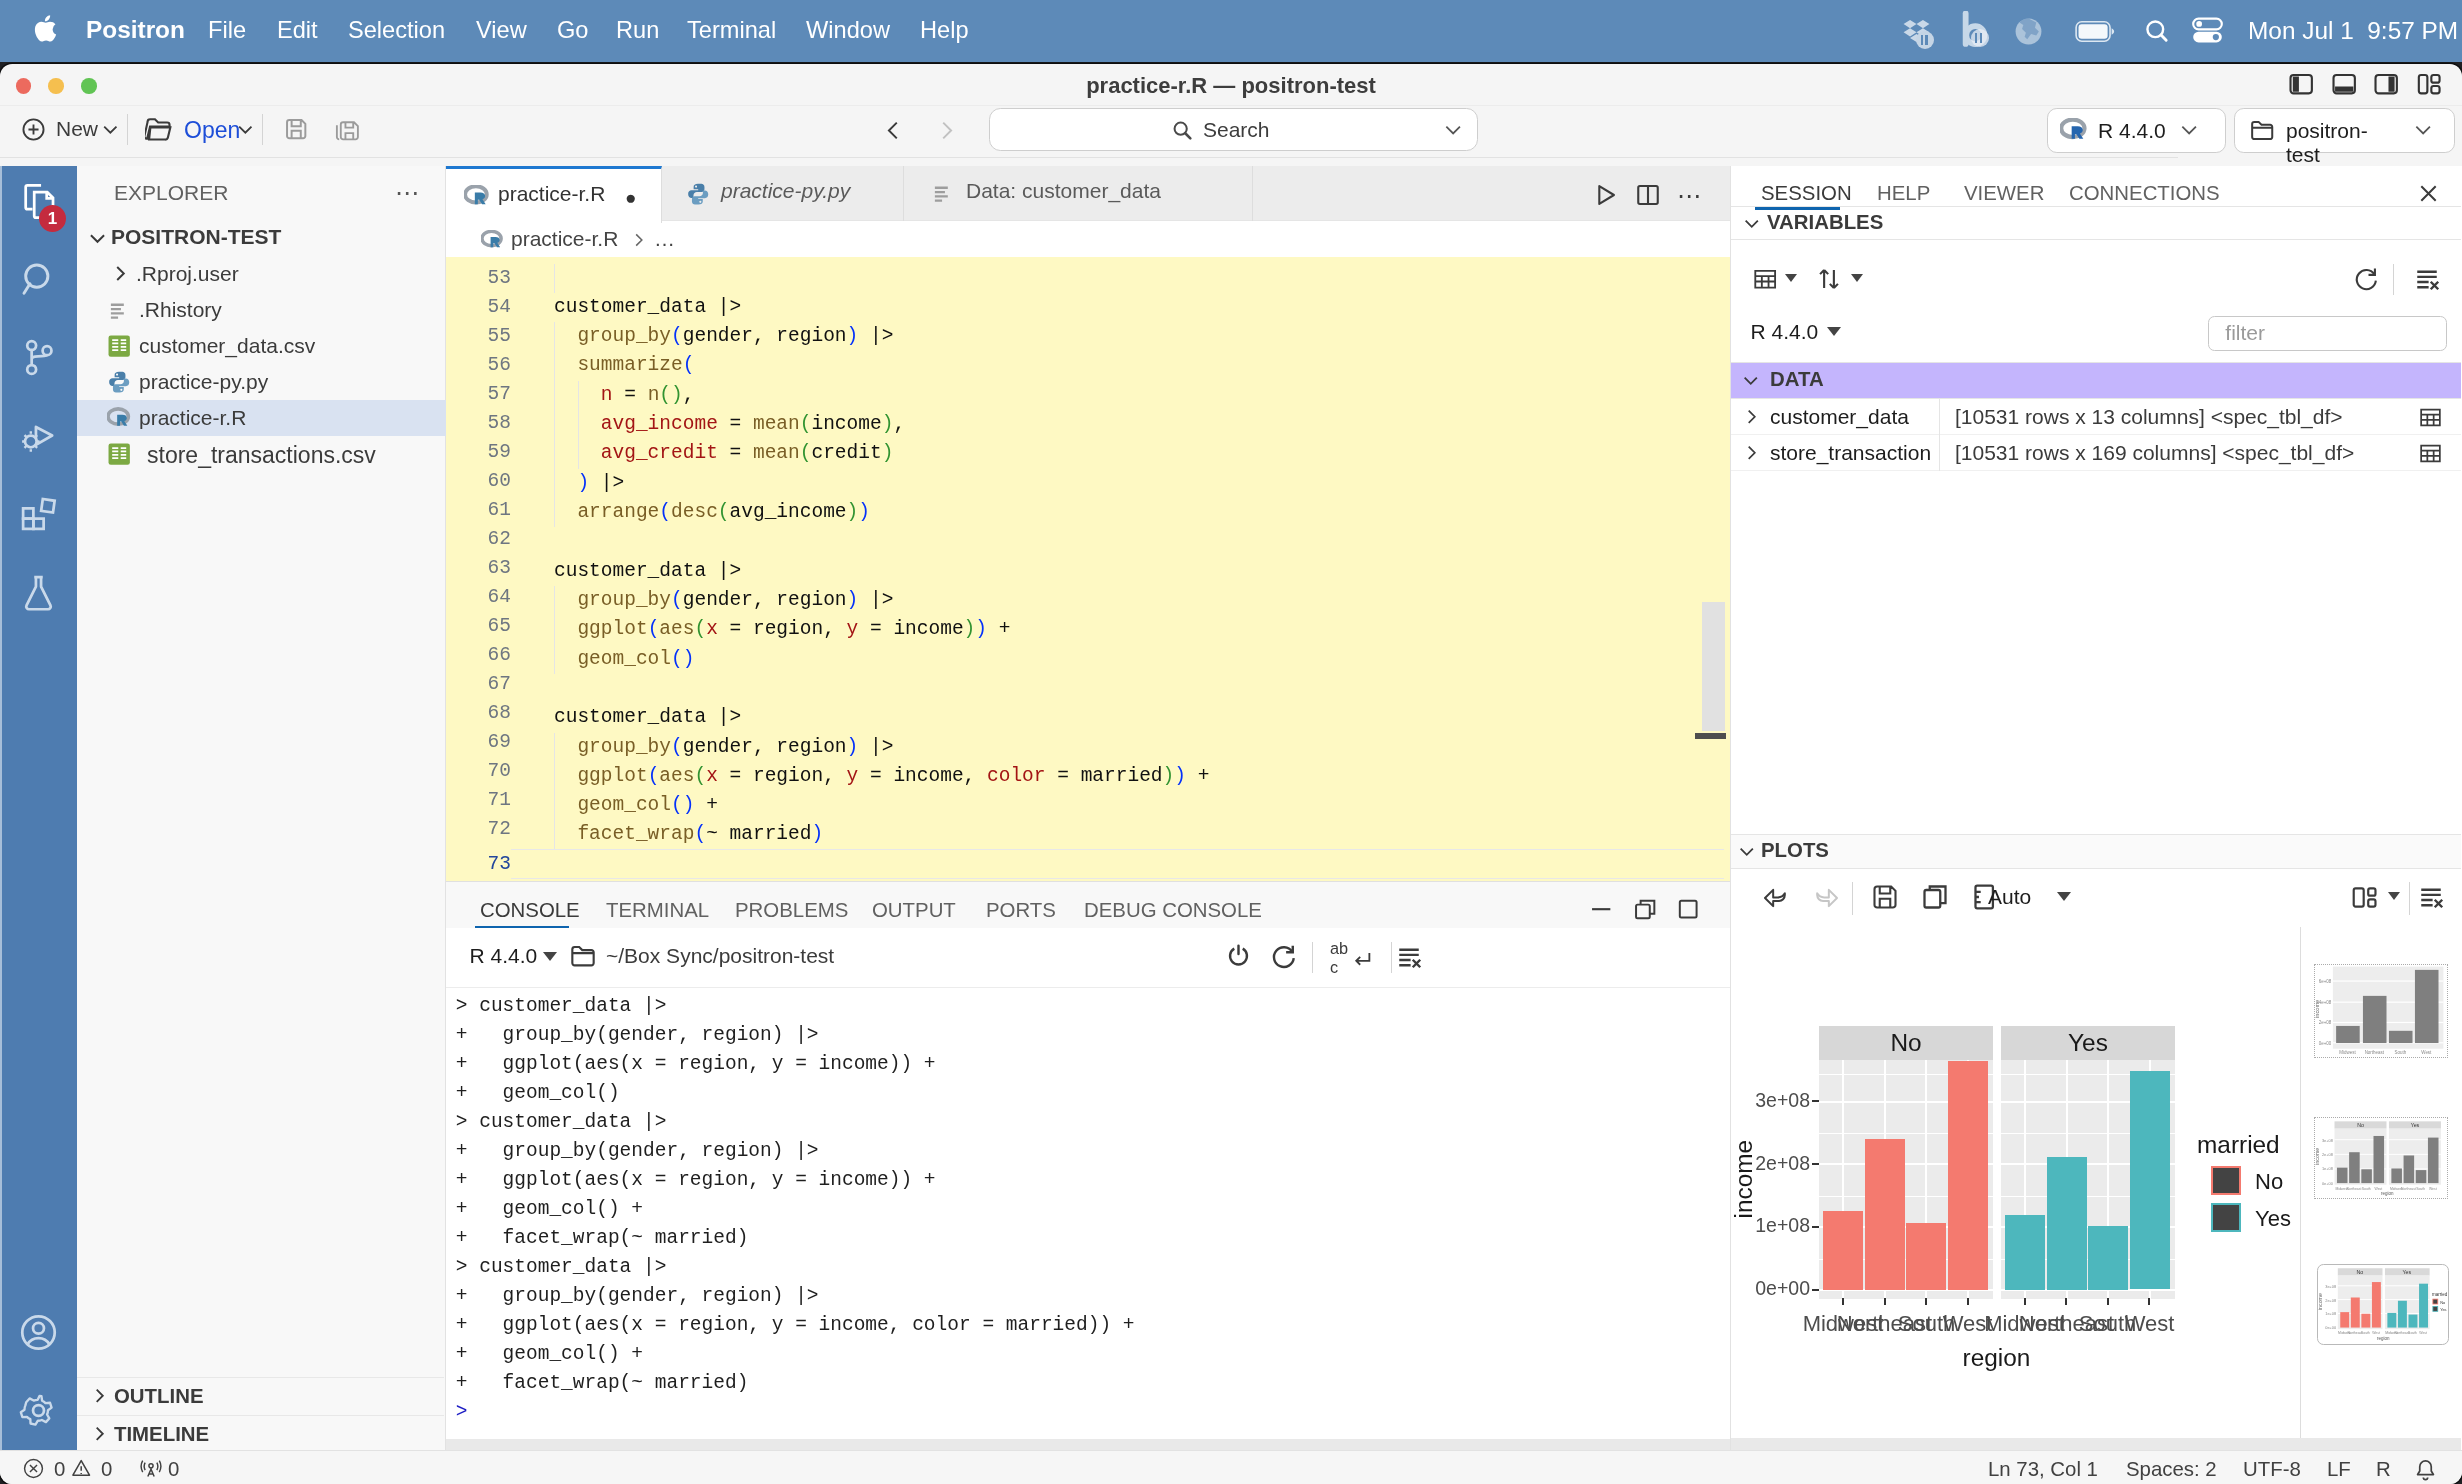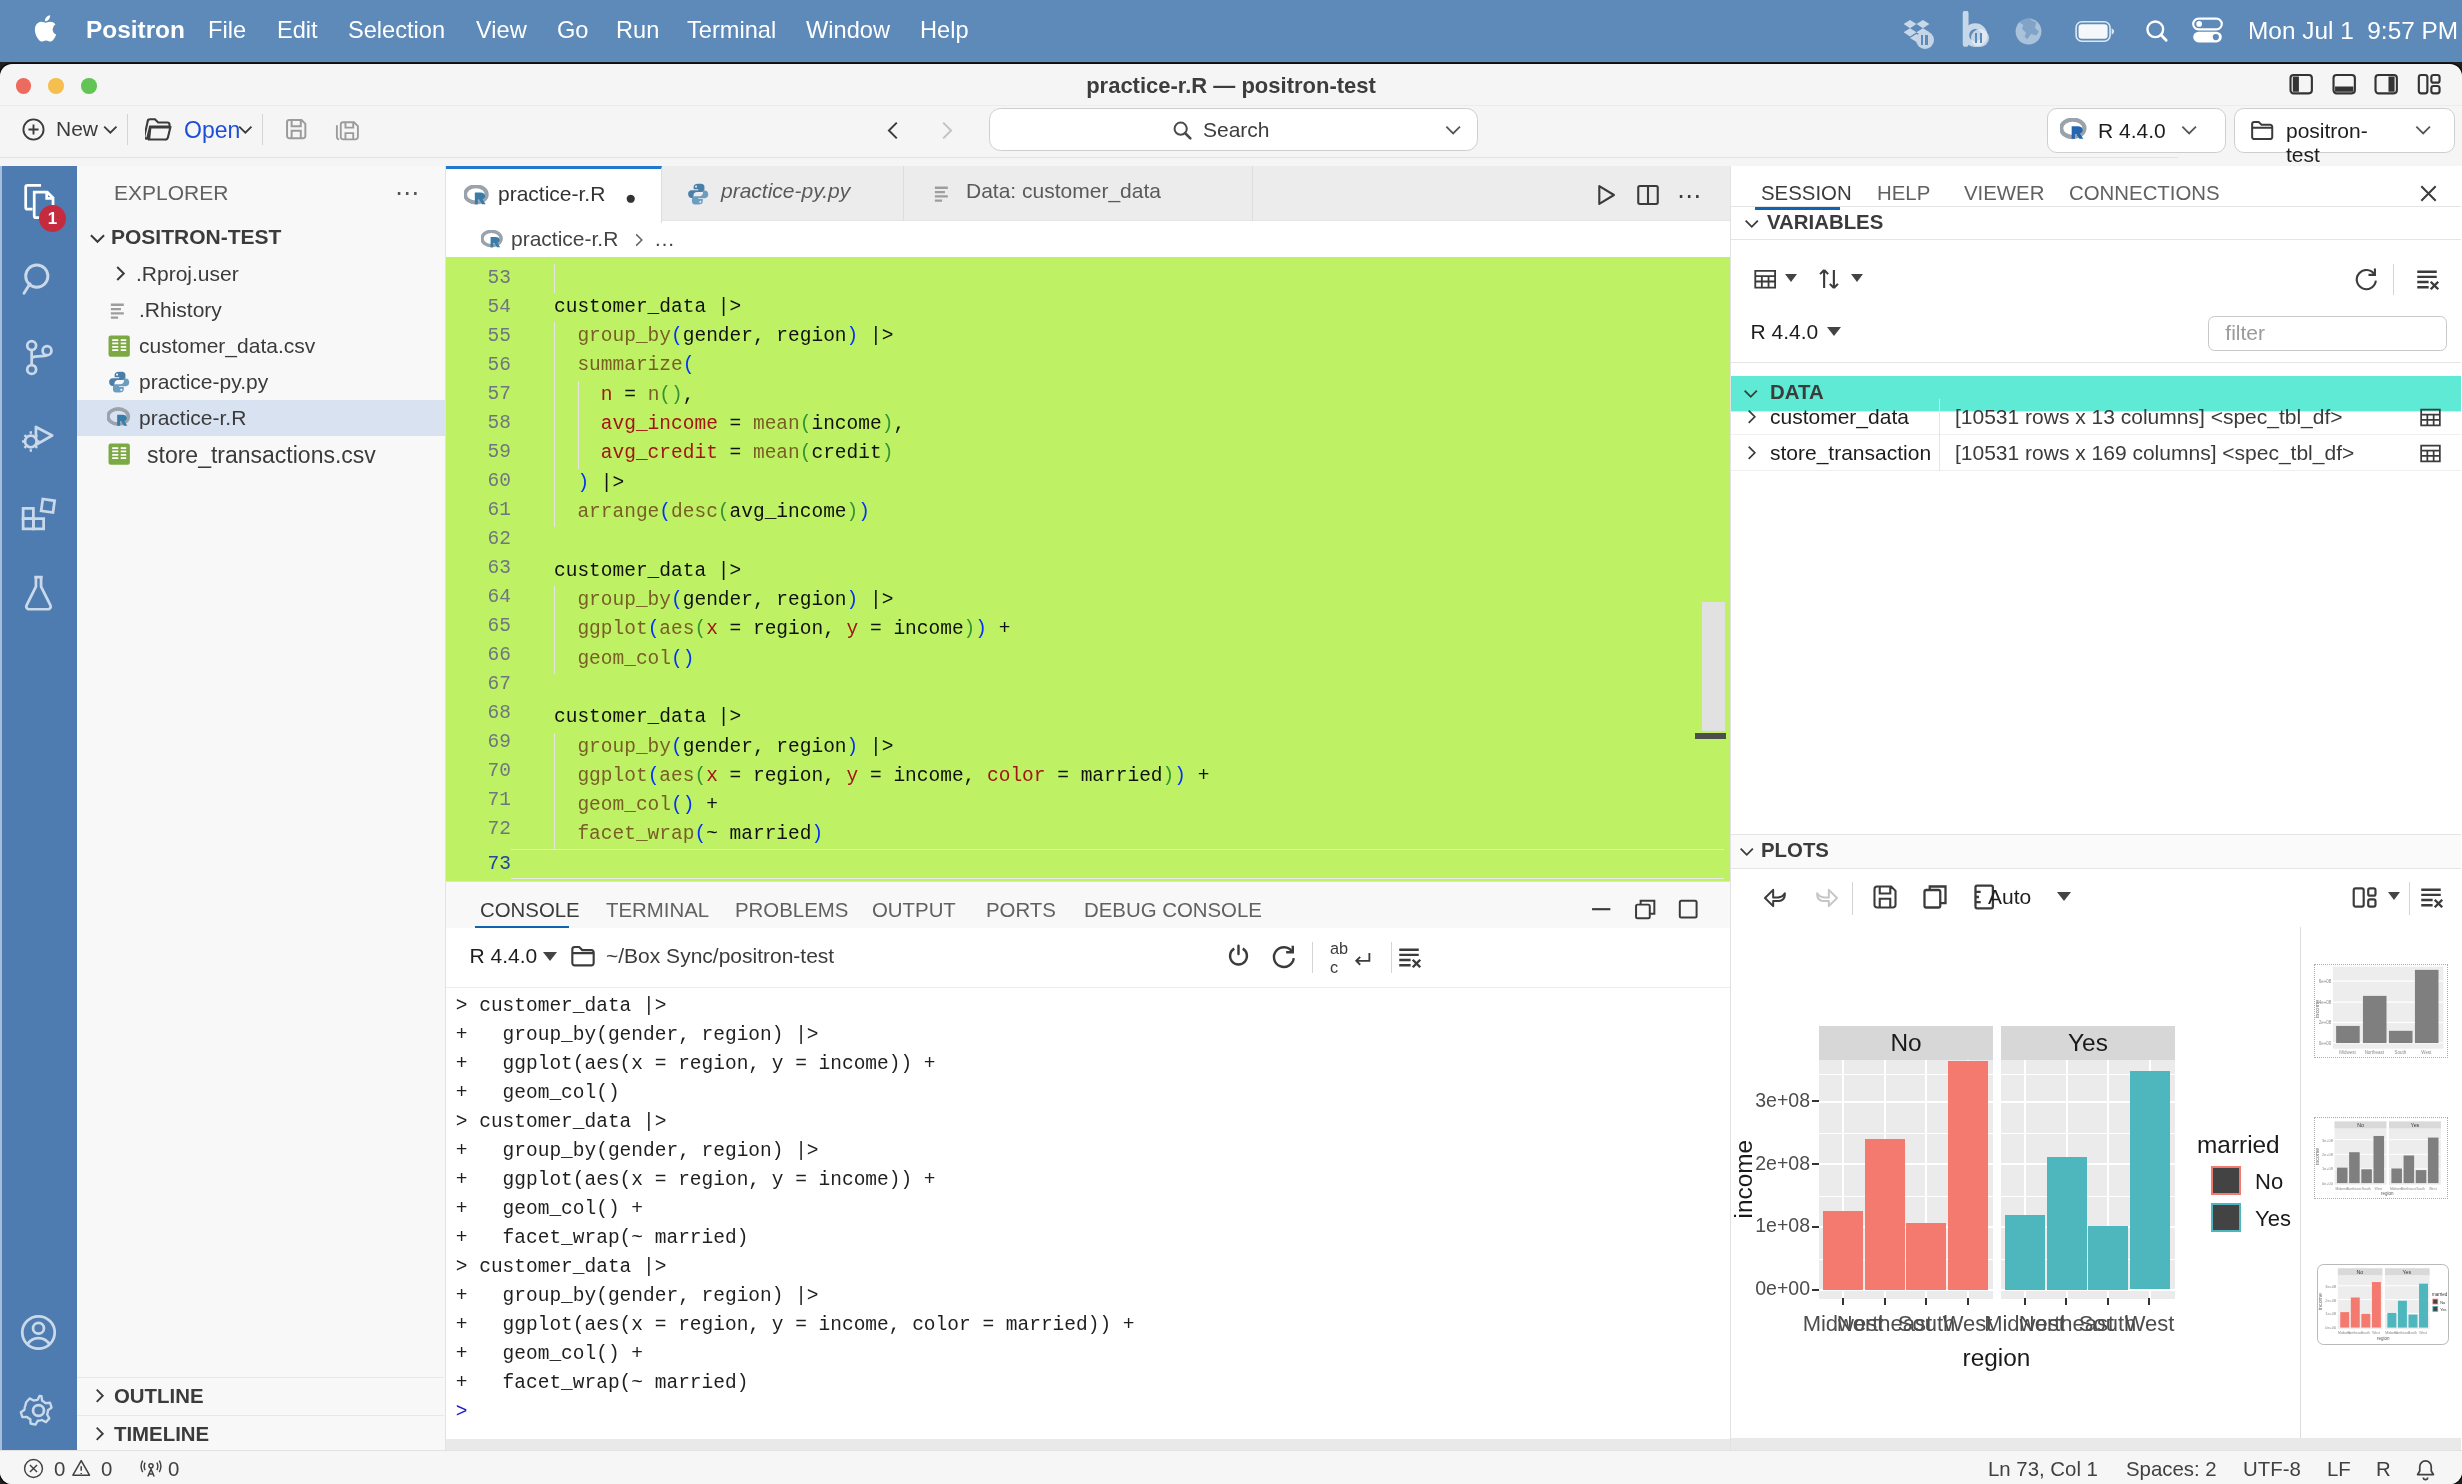--- a/index.html
+++ b/index.html
@@ -311,21 +311,21 @@
             <ellipse cx="11" cy="8.5" rx="10" ry="7.5" fill="none" stroke="#9aa2ab" stroke-width="3.6"></ellipse>
             <path d="M10 17.5V6.8h5.2c2.6 0 4.3 1.2 4.3 3.2 0 1.6-1 2.6-2.5 3l3 4.5h-3.4l-2.5-4h-1.3v4z" fill="#3a7ca8"></path>
           </svg>
     <div class="ab" style="left:65px;top:4.1px;font-size:21px;color:#444;">practice-r.R</div>
     <svg class="ab" style="left:184px;top:8.1px;" width="18" height="18" viewBox="0 0 16 16">
             <path d="M5.5 3l5 5-5 5" fill="none" stroke="#666" stroke-width="1.4"></path>
           </svg>
     <div class="ab" style="left:208px;top:4.1px;font-size:21px;color:#444;">…</div>
   </div>
 
-  <div class="ab" id="code" style="left:0;top:91px;width:1284px;height:624px;background:#bef264;color:#111;">
+  <div class="ab" id="code" style="left:0;top:91px;width:1284px;height:624px;background:#fef9c3;color:#111;">
     <div class="ab" style="left:108px;top:6.5px;width:0.8px;height:29px;background:#e5e5e5;"></div>
     <div class="ab" style="left:108px;top:65px;width:0.8px;height:205px;background:#e5e5e5;"></div>
     <div class="ab" style="left:132px;top:124px;width:0.8px;height:88px;background:#e5e5e5;"></div>
     <div class="ab" style="left:108px;top:329px;width:0.8px;height:88px;background:#e5e5e5;"></div>
     <div class="ab" style="left:108px;top:476px;width:0.8px;height:117px;background:#e5e5e5;"></div>
     <div class="ab mono" style="left:0;top:6.5px;width:65px;text-align:right;color:#6e7681;">53<br>54<br>55<br>56<br>57<br>58<br>59<br>60<br>61<br>62<br>63<br>64<br>65<br>66<br>67<br>68<br>69<br>70<br>71<br>72</div>
     <div class="ab" style="left:65px;top:592px;width:1213px;height:0.8px;background:#e8e8e8;"></div>
           <div class="ab" style="left:65px;top:621px;width:1213px;height:0.8px;background:#e8e8e8;"></div>
           <div class="ab mono" style="left:0;top:593px;width:65px;text-align:right;color:#23479c;">73</div>
     <div class="ab mono" style="left:108px;top:36px;">customer_data |&gt;</div>
@@ -439,21 +439,21 @@
             <path d="M10.3 9.7l4.6 4.6M14.9 9.7l-4.6 4.6" stroke="#3b3b3b" stroke-width="1.5"></path>
           </svg>
   </div>
   <div class="ab" style="left:0;top:138px;width:730px;height:59px;border-bottom:1.6px solid #e5e5e5;">
     <div class="ab" style="left:19.5px;top:15.5px;font-size:21px;color:#1d1d1d;">R 4.4.0</div>
     <div class="ab" style="left:96px;top:23px;width:0;height:0;border-left:7.3px solid transparent;border-right:7.3px solid transparent;border-top:9px solid #444;"></div>
     <div class="ab" style="left:477px;top:12.2px;width:239px;height:35px;border:1.6px solid #c8c8c8;border-radius:6.5px;background:#fff;">
       <div class="ab" style="left:16.3px;top:4.1px;font-size:21px;color:#9a9a9a;">filter</div>
     </div>
   </div>
-  <div class="ab" style="left:0;top:210px;width:730px;height:36px;background:#5eead4;border-bottom:1.6px solid #e5e5e5;">
+  <div class="ab" style="left:0;top:197px;width:730px;height:36px;background:#c4b5fd;border-bottom:1.6px solid #e5e5e5;">
     <svg class="ab" style="left:9.8px;top:8.1px;" width="19.5" height="19.5" viewBox="0 0 16 16">
             <path d="M3 5.5l5 5 5-5" fill="none" stroke="#3b3b3b" stroke-width="1.5"></path>
           </svg>
     <div class="ab" style="left:39px;top:4.9px;font-size:20.4px;font-weight:bold;color:#3b3b3b;">DATA</div>
   </div>
   <div class="ab" style="left:0;top:233px;width:730px;height:36px;border-bottom:1.6px solid #f0f0f0;">
     <svg class="ab" style="left:11.4px;top:8.1px;" width="19.5" height="19.5" viewBox="0 0 16 16">
             <path d="M5.5 3l5 5-5 5" fill="none" stroke="#3b3b3b" stroke-width="1.4"></path>
           </svg>
     <div class="ab" style="left:39px;top:5.7px;font-size:21px;color:#1d1d1d;">customer_data</div>

